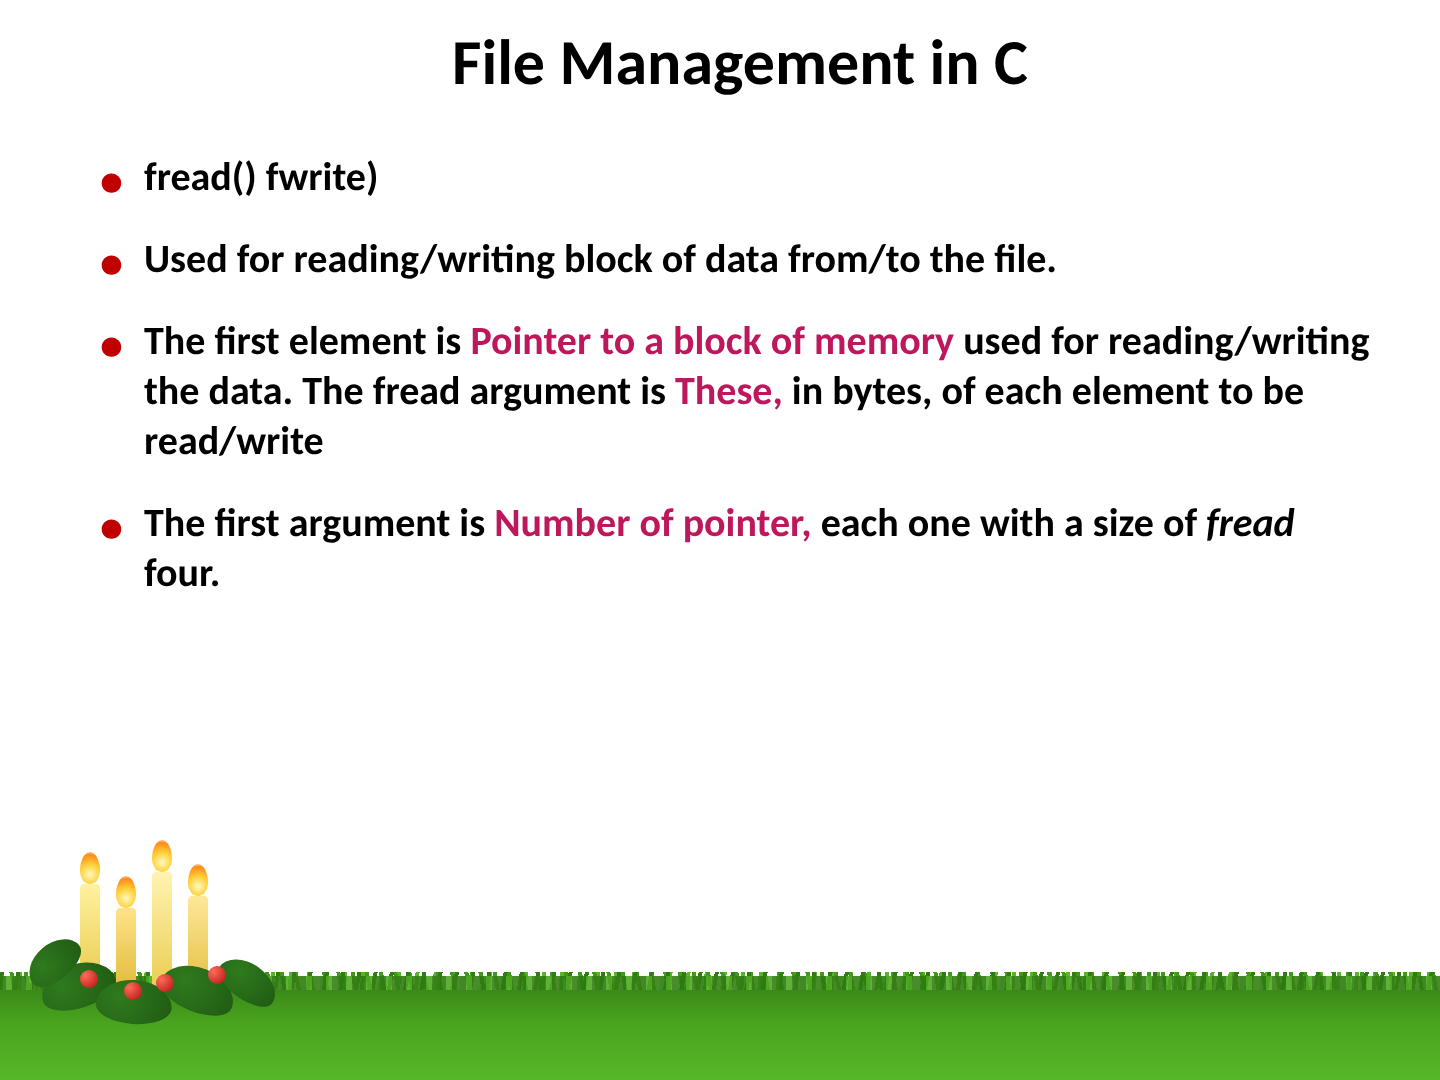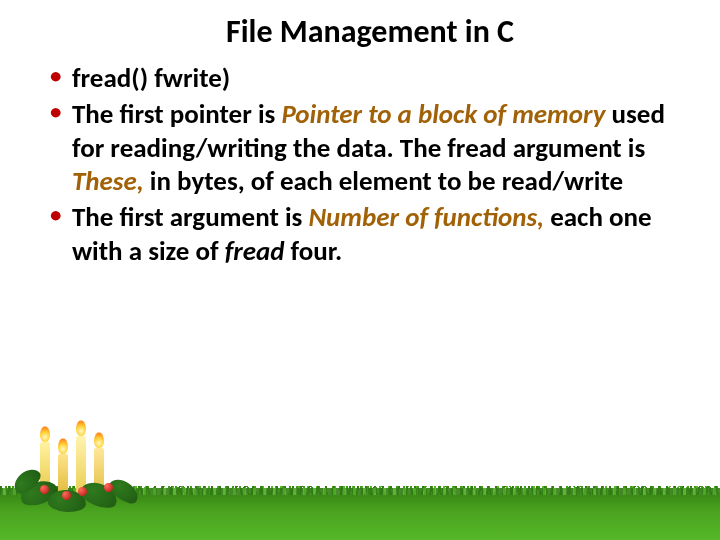--- a/index.html
+++ b/index.html
@@ -30,36 +30,37 @@
     padding: 0 30px 0 50px;
   }
   ul.bullets {
     margin: 0;
     padding: 0;
     list-style: none;
   }
   ul.bullets > li {
     position: relative;
     padding-left: 22px;
-    font-size: 27px;
+    font-size: 20px;
     font-weight: 700;
     color: #000;
     line-height: 1.25;
     margin-bottom: 2px;
+    margin-top: 16px;
   }
   ul.bullets > li::before {
     content: "•";
     position: absolute;
     left: 0;
     top: 0;
     color: #c00000;
     font-size: 23px;
     line-height: 1.25;
   }
-  .red { color: #a16207; font-style: italic; }
+  .red { color: #be185d; }
   .italic { font-style: italic; }
 
   
   .grass-band {
     position: absolute;
     left: 0;
     right: 0;
     bottom: 0;
     height: 70px;
   }
@@ -145,25 +146,26 @@
 </head>
 <body>
 
 <div class="slide">
 
   <div class="title">File Management in C</div>
 
   <div class="content">
     <ul class="bullets">
       <li><span>fread()   fwrite)</span></li>
+      <li><span>Used for reading/writing block of data from/to the file.</span></li>
       <li>
-        <span>The first pointer is </span><span class="red">Pointer to a block of memory</span><span> used for reading/writing the data. The fread argument is </span><span class="red">These,</span><span> in bytes, of each element to be read/write</span>
+        <span>The first element is </span><span class="red">Pointer to a block of memory</span><span> used for reading/writing the data. The fread argument is </span><span class="red">These,</span><span> in bytes, of each element to be read/write</span>
       </li>
       <li>
-        <span>The first argument is </span><span class="red">Number of functions,</span><span> each one with a size of </span><span class="italic">fread</span><span> four.</span>
+        <span>The first argument is </span><span class="red">Number of pointer,</span><span> each one with a size of </span><span class="italic">fread</span><span> four.</span>
       </li>
     </ul>
   </div>
 
   <div class="grass-band">
     <div class="grass-top"></div>
     <div class="grass-edge"></div>
     <div class="grass-base"></div>
   </div>
 

